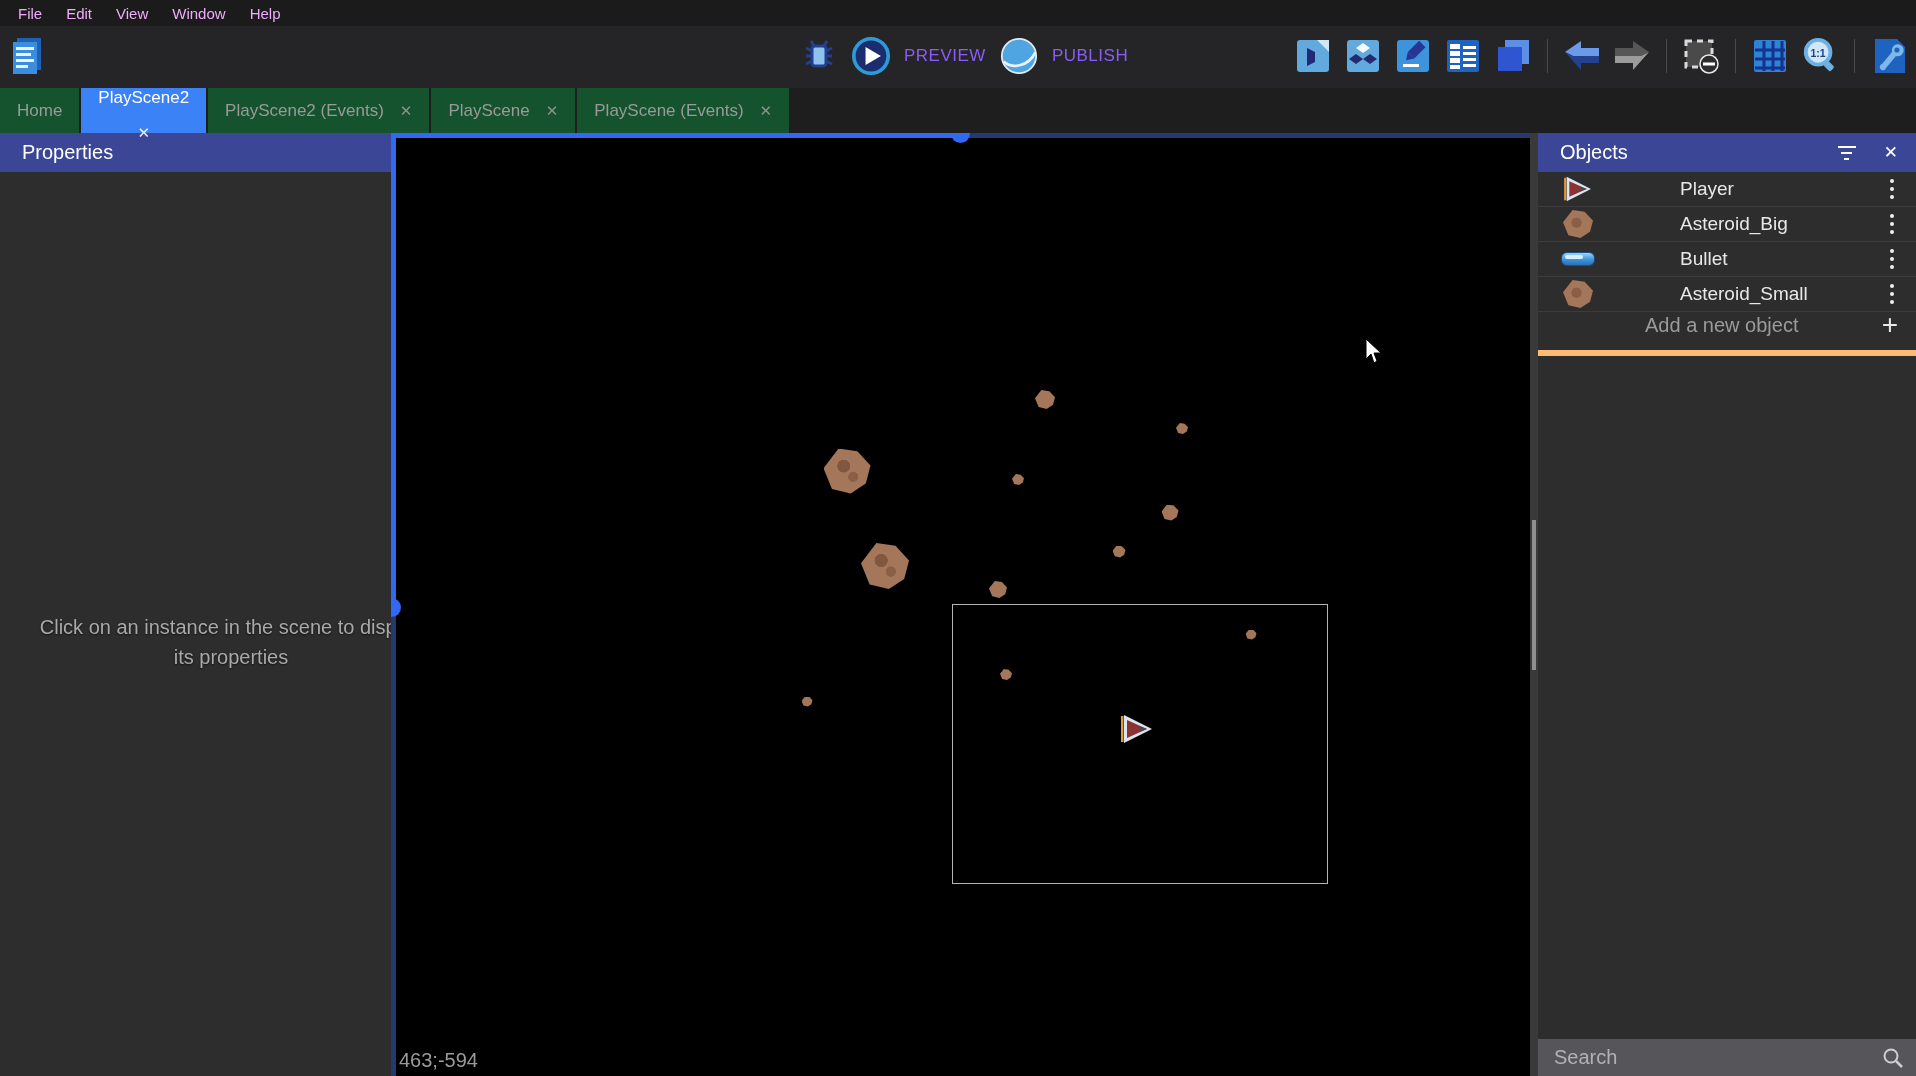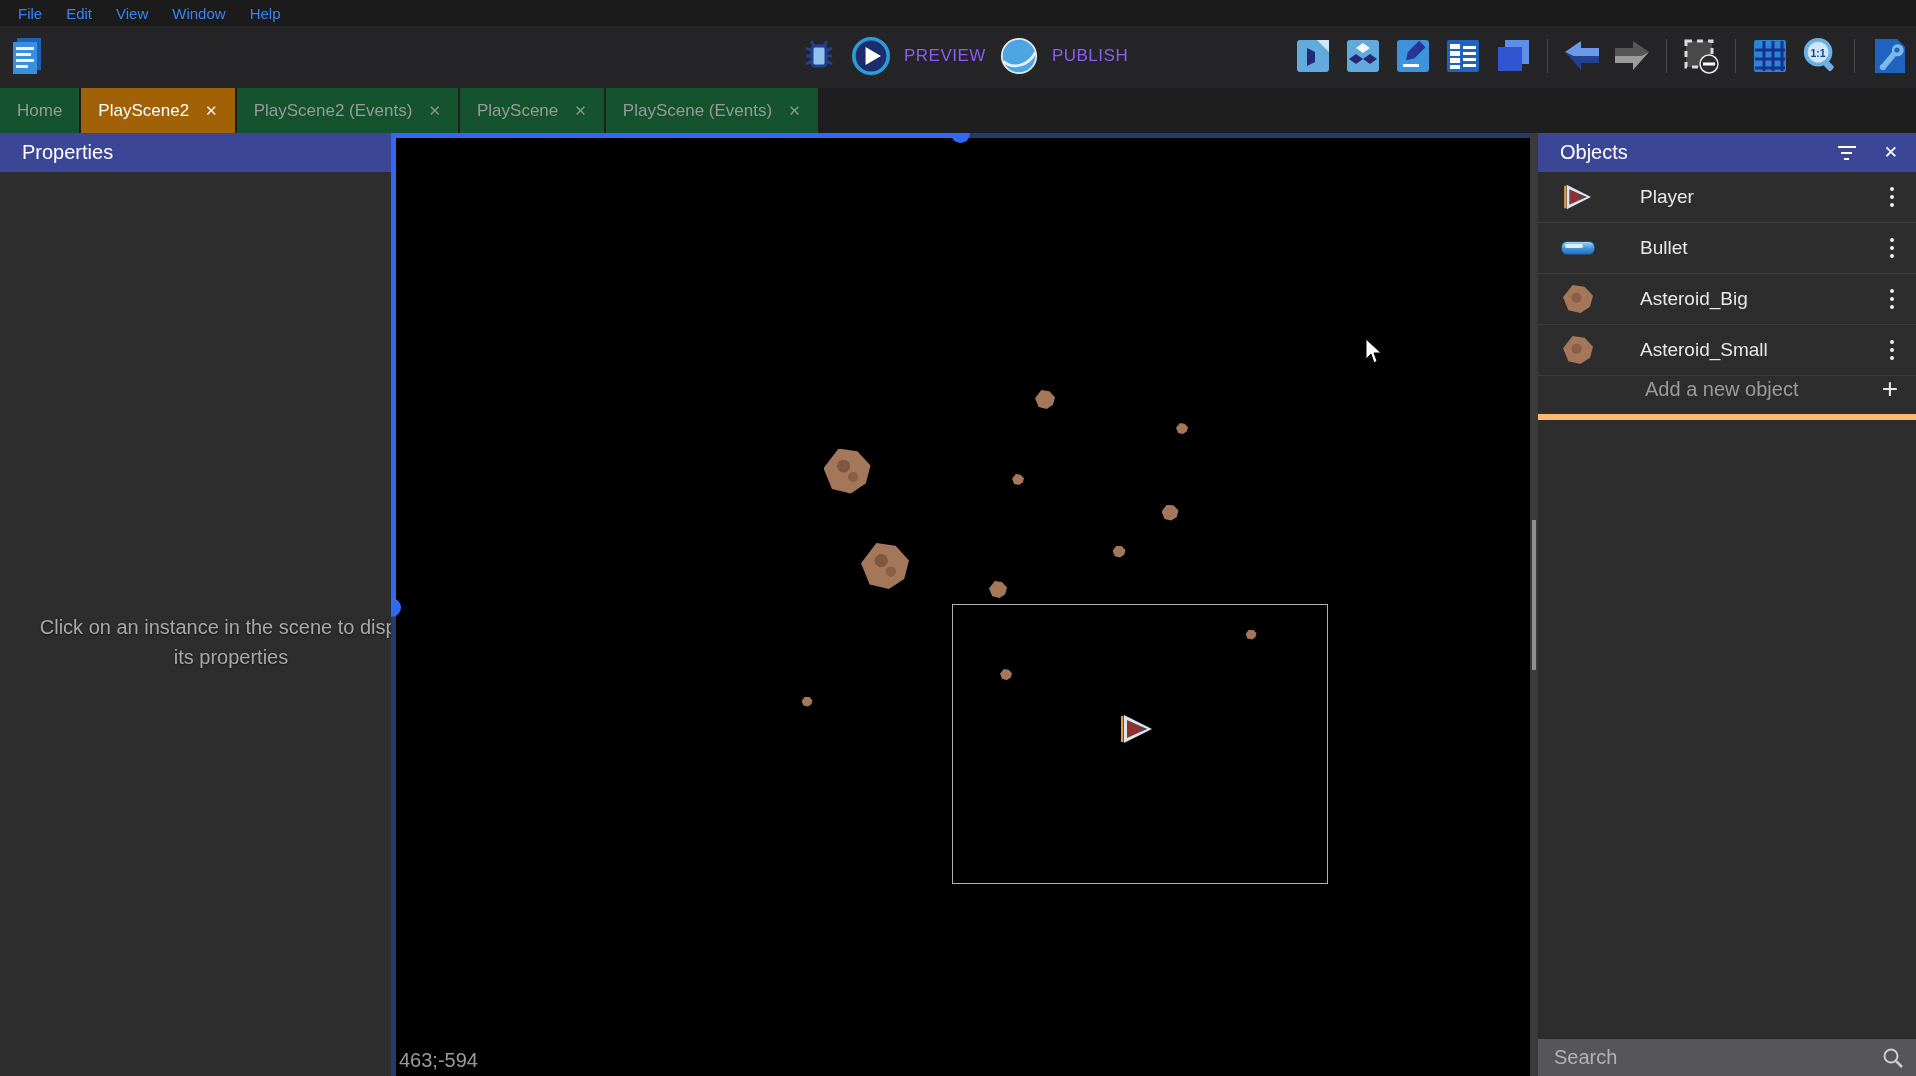--- a/index.html
+++ b/index.html
@@ -4,35 +4,35 @@
 <style>
   html,body{margin:0;padding:0;}
   body{
     width:1916px;height:1076px;position:relative;overflow:hidden;
     background:#000;font-family:"Liberation Sans",sans-serif;
     -webkit-font-smoothing:antialiased;
   }
   
   .menubar{position:absolute;left:0;top:0;width:100%;height:26px;background:#1b1b1c;
     display:flex;align-items:center;padding-left:6px;box-sizing:border-box;z-index:30;}
-  .menu-item{color:#3b82f6;font-size:15px;padding:0 12px;font-weight:400;cursor:default;}
+  .menu-item{color:#f0abfc;font-size:15px;padding:0 12px;font-weight:400;cursor:default;}
   
   .toolbar{position:absolute;left:0;top:26px;width:100%;height:62px;background:#252527;z-index:29;}
   .tb-left{position:absolute;left:8px;top:10px;}
   .tb-center{position:absolute;left:800px;top:10px;display:flex;align-items:center;gap:14px;}
   .tb-right{position:absolute;right:8px;top:10px;display:flex;align-items:center;gap:12px;}
   .tb-label{color:#8b5cf6;font-size:17px;font-weight:300;letter-spacing:.5px;}
   .tb-sep{width:1px;height:34px;background:#4a4a4c;margin:0 3px;}
   .ticon{width:38px;height:40px;display:flex;align-items:center;justify-content:center;}
   
   .tabbar{position:absolute;left:0;top:88px;width:100%;height:45px;background:#1e1e1f;
     display:flex;align-items:stretch;z-index:28;}
   .tab{background:#14532d;color:#9a9a9a;font-size:17px;display:flex;align-items:center;
     padding:0 17px;margin-right:2px;gap:16px;cursor:default;white-space:nowrap;font-weight:300;}
-  .tab.active{background:#a16207;color:#fff;}
+  .tab.active{background:#3b82f6;color:#fff;flex-direction:column;}
   .tab-close{font-size:15px;color:inherit;opacity:.9;}
   
   .panel-header{height:39px;background:#3b4696;color:#fff;display:flex;align-items:center;
     padding:0 14px 0 22px;box-sizing:border-box;}
   .panel-title{font-size:20px;font-weight:400;flex:1;}
   .panel-close{color:#fff;font-size:17px;padding:0 4px;}
   .props-panel{position:absolute;left:0;top:133px;width:462px;bottom:0;background:#2d2d2e;}
   .props-message{margin:440px 28px 0;color:#a9a9a9;font-size:20px;font-weight:300;
     text-align:center;line-height:30px;text-shadow:0 1px 2px rgba(0,0,0,.6);}
   .props-scrollthumb{position:absolute;right:2px;top:405px;width:7px;height:127px;background:#8f8f8f;}
@@ -55,22 +55,22 @@
     #a5775a;}
   .coords{position:absolute;left:8px;bottom:4px;color:#9a9a9a;font-size:20px;font-weight:400;
     text-shadow:0 1px 2px #000;}
   .player-instance{position:absolute;}
   .pointer-cursor{position:absolute;}
   .canvas-scrollbar{position:absolute;left:1530px;top:133px;width:8px;bottom:0;background:#3a3a3b;}
   .canvas-scrollthumb{position:absolute;left:2px;top:387px;width:4px;height:150px;background:#8f8f8f;}
   
   .objects-panel{position:absolute;left:1538px;top:133px;right:0;bottom:0;background:#2d2d2e;}
   .objects-header-icons{display:flex;align-items:center;gap:22px;}
-  .obj-row{height:51px;display:flex;align-items:center;border-bottom:1px solid #3c3c3e;
-    padding:0 16px 0 20px;box-sizing:border-box;}
+  .obj-row{height:35px;display:flex;align-items:center;border-bottom:1px solid #3c3c3e;
+    padding:0 16px 0 20px;box-sizing:border-box;gap:40px;}
   .obj-icon{width:40px;height:34px;display:flex;align-items:center;justify-content:center;}
   .obj-label{color:#e8e8e8;font-size:19px;font-weight:300;margin-left:42px;flex:1;}
   .obj-dots{display:flex;flex-direction:column;gap:4px;padding:4px 6px;}
   .obj-dots span{width:4px;height:4px;border-radius:50%;background:#f0f0f0;display:block;}
   .add-row{height:44px;display:flex;align-items:center;border-bottom:6px solid #fdba74;
     padding:0 18px 12px 20px;box-sizing:border-box;}
   .add-label{color:#9b9b9b;font-size:20px;font-weight:300;margin-left:87px;flex:1;}
   .add-plus{color:#e8e8e8;font-size:28px;font-weight:300;line-height:1;}
   .search-bar{position:absolute;left:0;right:0;bottom:0;height:37px;background:#56565a;
     display:flex;align-items:center;padding:0 12px 0 14px;box-sizing:border-box;}
@@ -350,34 +350,34 @@
         </span>
         <span class="obj-label">Player</span>
         <span class="obj-dots">
           <span></span>
           <span></span>
           <span></span>
         </span>
       </div>
       <div class="obj-row">
         <span class="obj-icon">
-          <div class="bullet-icon-shape"></div>
-        </span>
-        <span class="obj-label">Bullet</span>
+          <div class="asteroid-icon-shape"></div>
+        </span>
+        <span class="obj-label">Asteroid_Big</span>
         <span class="obj-dots">
           <span></span>
           <span></span>
           <span></span>
         </span>
       </div>
       <div class="obj-row">
         <span class="obj-icon">
-          <div class="asteroid-icon-shape"></div>
-        </span>
-        <span class="obj-label">Asteroid_Big</span>
+          <div class="bullet-icon-shape"></div>
+        </span>
+        <span class="obj-label">Bullet</span>
         <span class="obj-dots">
           <span></span>
           <span></span>
           <span></span>
         </span>
       </div>
       <div class="obj-row">
         <span class="obj-icon">
           <div class="asteroid-icon-shape"></div>
         </span>

